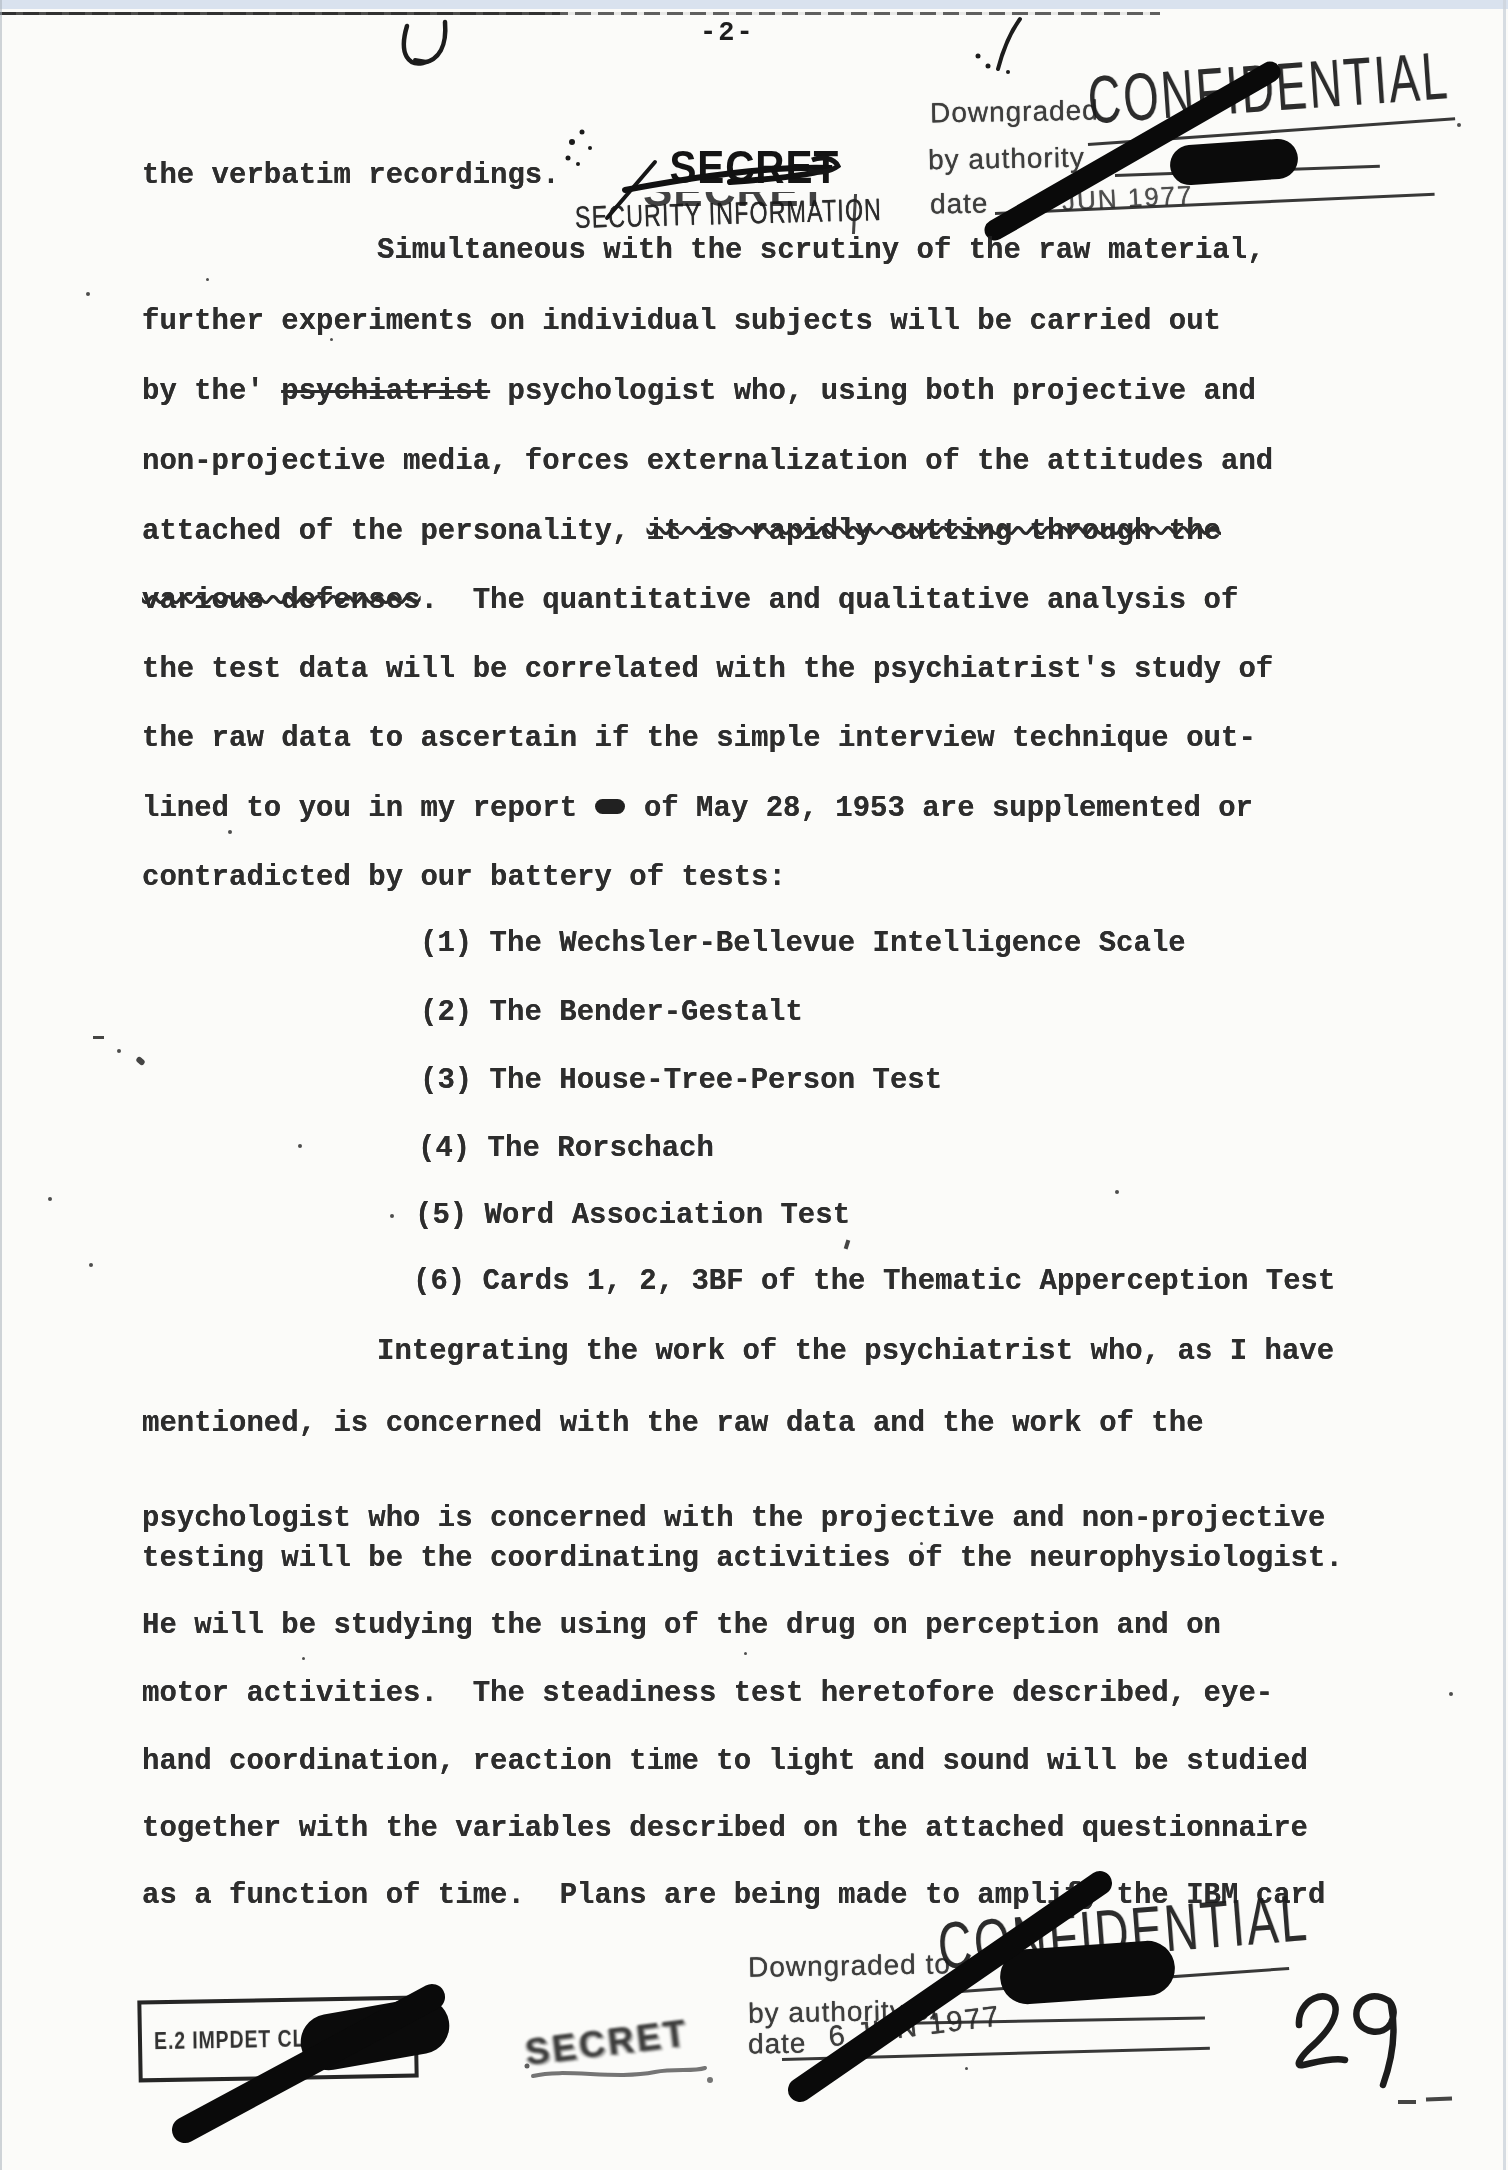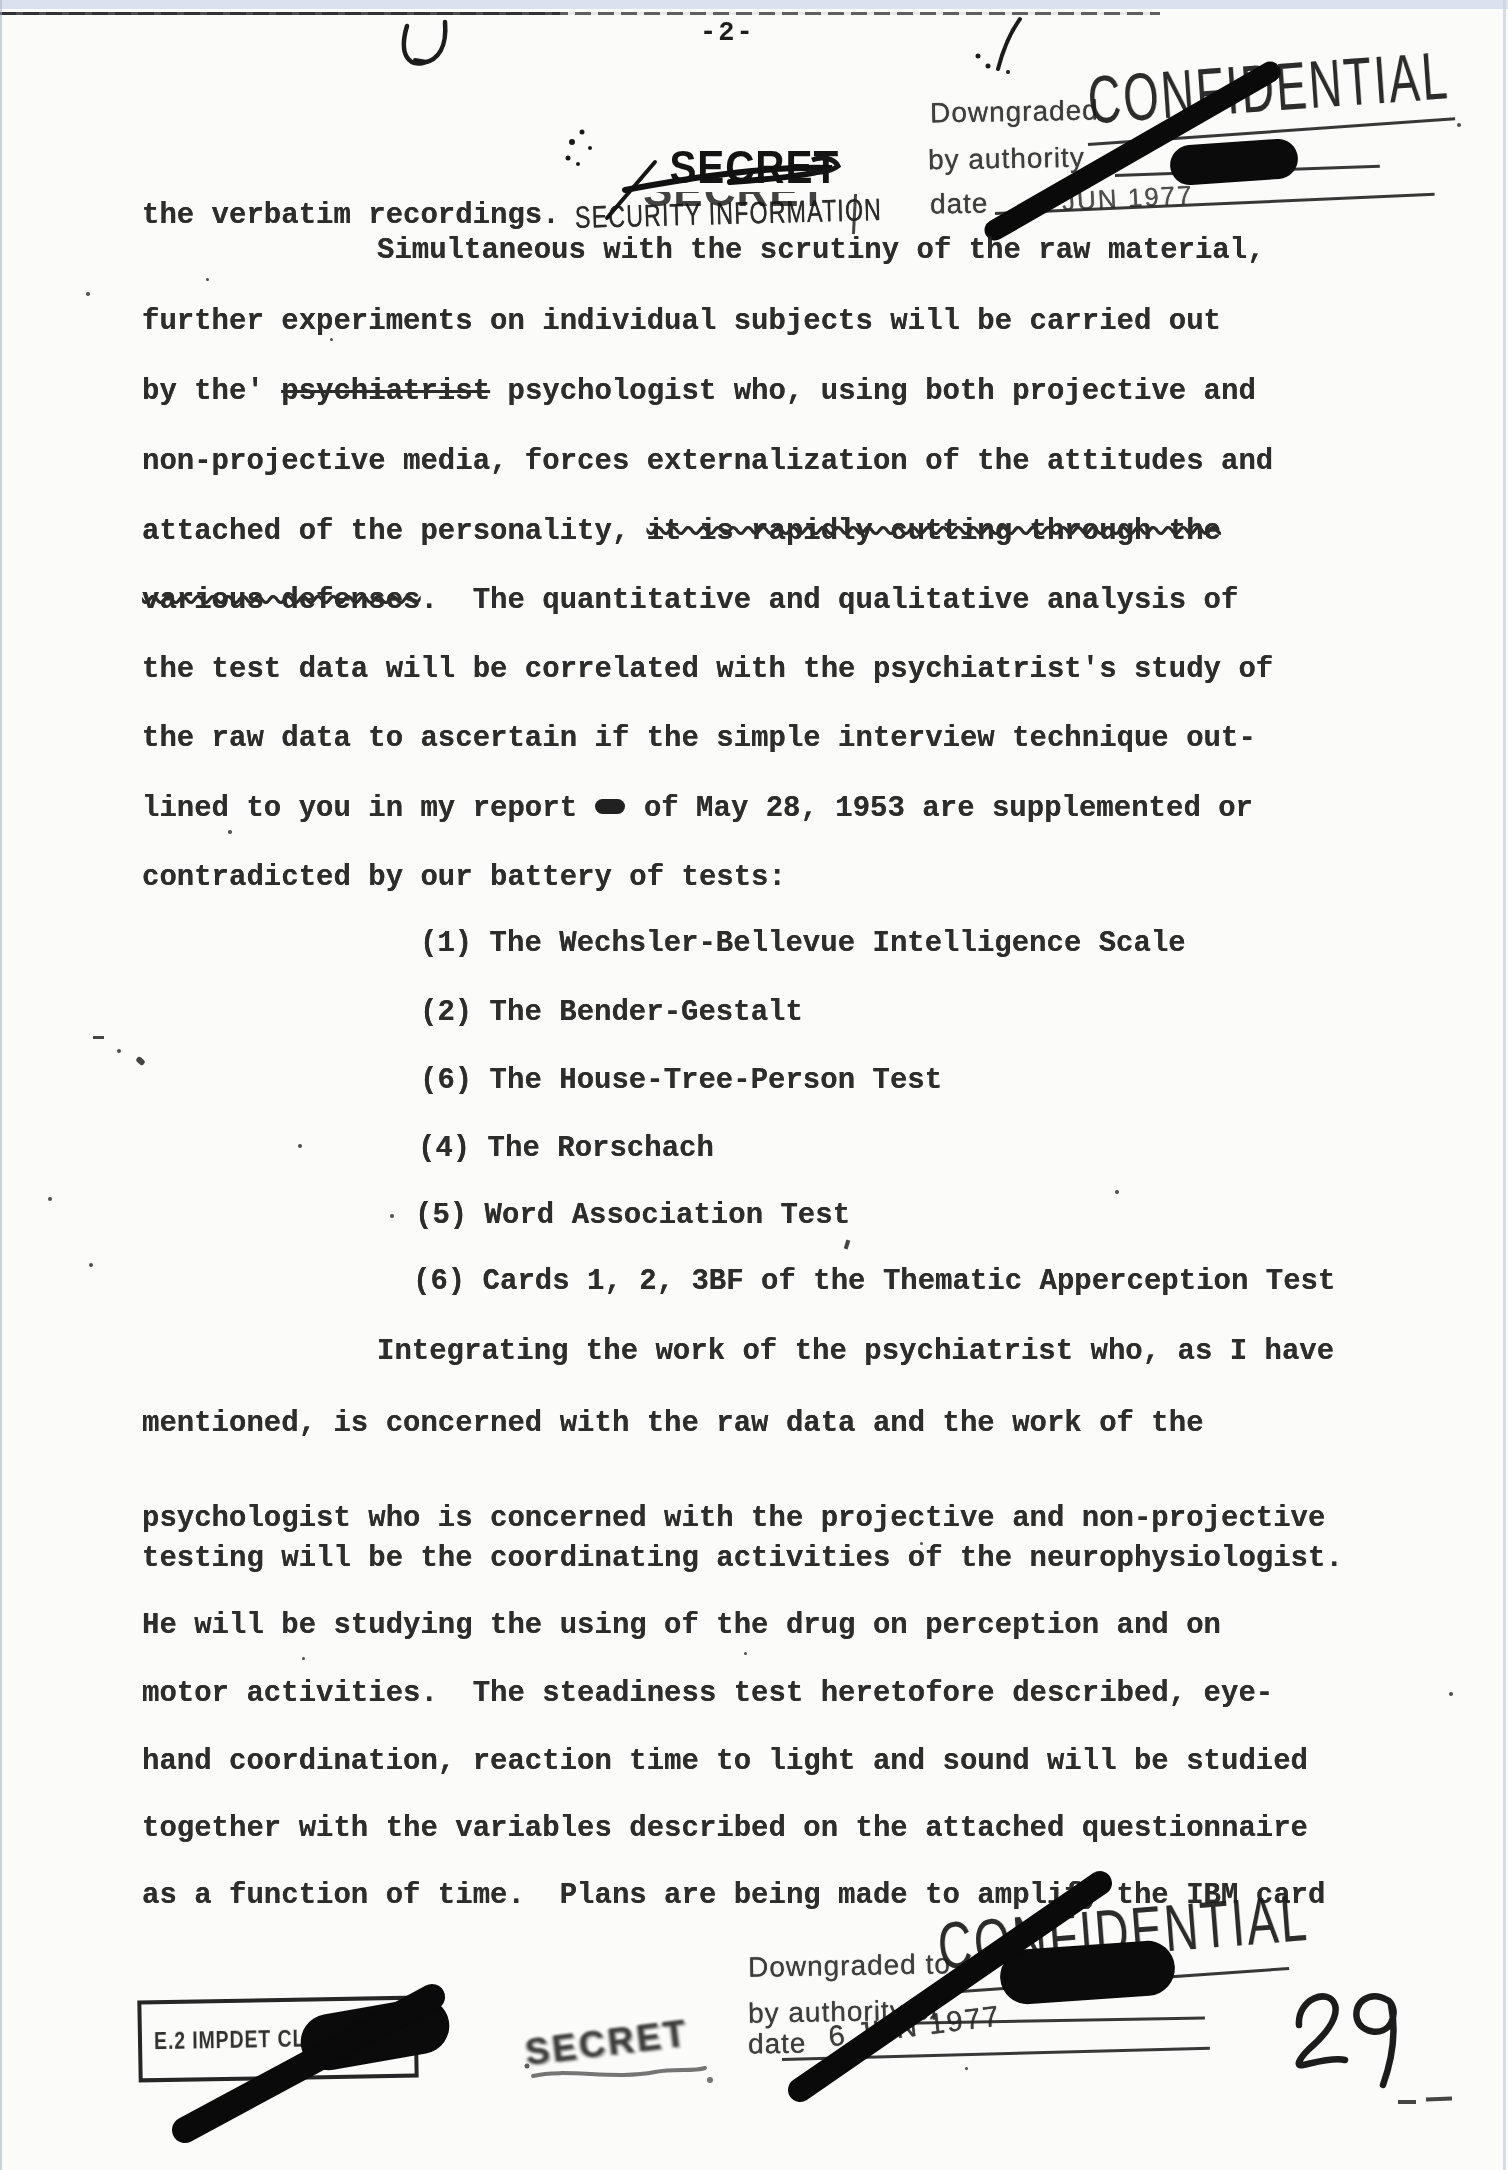--- a/index.html
+++ b/index.html
@@ -97,34 +97,34 @@
         <circle cx="22" cy="12" r="2.5" fill="#1a1a1a"></circle>
       <circle cx="8" cy="38" r="2.5" fill="#1a1a1a"></circle>
         <circle cx="30" cy="28" r="2" fill="#1a1a1a"></circle>
       <circle cx="18" cy="44" r="2" fill="#1a1a1a"></circle>
     </svg>
     <div class="secinfo" style="left:575px;top:200px;">SECURITY INFORMATION</div>
     <div class="dash-mark" style="left:853px;top:194px;width:3px;height:40px;transform:rotate(3deg);"></div>
   </div>
 
   <div>
-      <div class="tline" style="left: 142px; top: 160px; margin-top: 40px;"><span>the verbatim recordings.</span></div>
+      <div class="tline" style="left: 142px; top: 160px;"><span>the verbatim recordings.</span></div>
       <div class="tline" style="left: 377px; top: 235px;"><span>Simultaneous with the scrutiny of the raw material,</span></div>
       <div class="tline" style="left: 142px; top: 306px;"><span>further experiments on individual subjects will be carried out</span></div>
       <div class="tline" style="left: 142px; top: 376px;"><span>by the' </span><span class="strike-typed">psychiatrist</span><span> psychologist who, using both projective and</span></div>
       <div class="tline" style="left: 142px; top: 446px;"><span>non-projective media, forces externalization of the attitudes and</span></div>
       <div class="tline" style="left: 142px; top: 516px;"><span>attached of the personality, </span><span class="strike-pen">it is rapidly cutting through the</span></div>
       <div class="tline" style="left: 142px; top: 585px;"><span class="strike-pen">various defenses</span><span>.  The quantitative and qualitative analysis of</span></div>
       <div class="tline" style="left: 142px; top: 654px;"><span>the test data will be correlated with the psychiatrist's study of</span></div>
       <div class="tline" style="left: 142px; top: 723px;"><span>the raw data to ascertain if the simple interview technique out-</span></div>
       <div class="tline" style="left: 142px; top: 793px;"><span>lined to you in my report </span><span class="ink-blob"></span><span> of May 28, 1953 are supplemented or</span></div>
       <div class="tline" style="left: 142px; top: 862px;"><span>contradicted by our battery of tests:</span></div>
       <div class="tline" style="left: 420px; top: 928px;"><span>(1) The Wechsler-Bellevue Intelligence Scale</span></div>
       <div class="tline" style="left: 420px; top: 997px; text-align: right;"><span>(2) The Bender-Gestalt</span></div>
-      <div class="tline" style="left: 420px; top: 1065px;"><span>(6) The House-Tree-Person Test</span></div>
+      <div class="tline" style="left: 420px; top: 1065px;"><span>(3) The House-Tree-Person Test</span></div>
       <div class="tline" style="left: 418px; top: 1133px;"><span>(4) The Rorschach</span></div>
       <div class="tline" style="left: 415px; top: 1200px;"><span>(5) Word Association Test</span></div>
       <div class="tline" style="left: 413px; top: 1266px;"><span>(6) Cards 1, 2, 3BF of the Thematic Apperception Test</span></div>
       <div class="tline" style="left: 377px; top: 1336px;"><span>Integrating the work of the psychiatrist who, as I have</span></div>
       <div class="tline" style="left: 142px; top: 1408px;"><span>mentioned, is concerned with the raw data and the work of the</span></div>
       <div class="tline" style="left: 142px; top: 1476px; margin-top: 27px;"><span>psychologist who is concerned with the projective and non-projective</span></div>
       <div class="tline" style="left: 142px; top: 1543px;"><span>testing will be the coordinating activities of the neurophysiologist.</span></div>
       <div class="tline" style="left: 142px; top: 1610px;"><span>He will be studying the using of the drug on perception and on</span></div>
       <div class="tline" style="left: 142px; top: 1678px;"><span>motor activities.  The steadiness test heretofore described, eye-</span></div>
       <div class="tline" style="left: 142px; top: 1746px;"><span>hand coordination, reaction time to light and sound will be studied</span></div>

